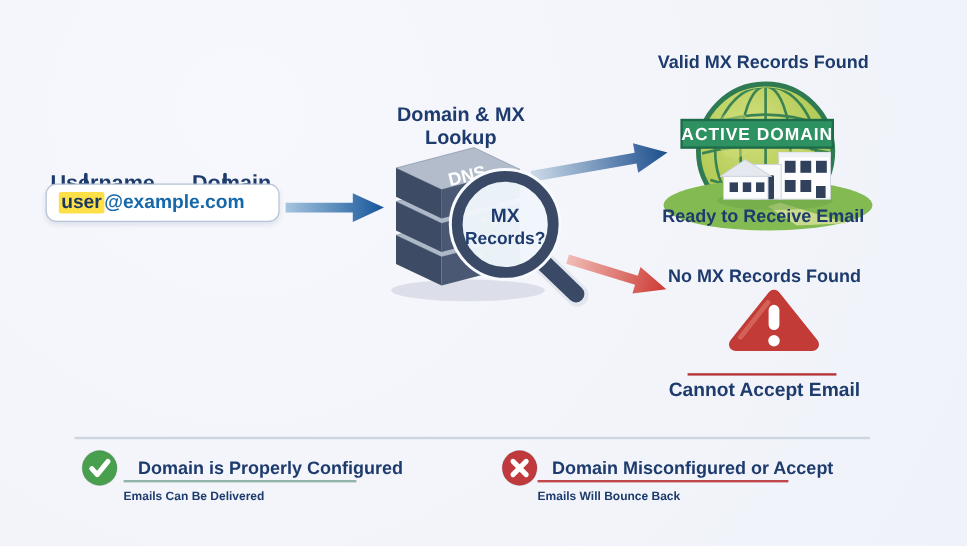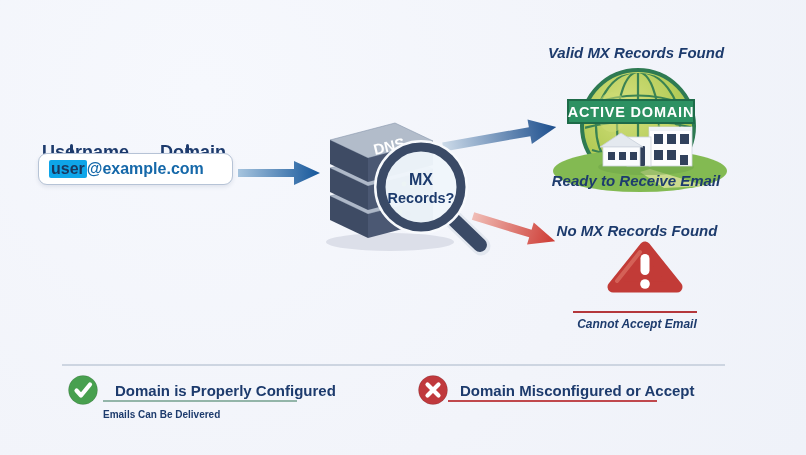--- a/index.html
+++ b/index.html
@@ -4,35 +4,35 @@
 <style>
   html,body{margin:0;padding:0;background:#e9ecf4;}
   #stage{
     position:relative;width:806px;height:455px;overflow:hidden;
     background:radial-gradient(circle at 25% 20%, #f6f8fd 0%, #f2f4fa 60%, #eff2f9 100%);
     font-family:"Liberation Sans", sans-serif;
   }
   .abs{position:absolute;}
   .navy{color:#1d3b6d;}
   .b{font-weight:bold;}
-  .ctr{text-align:center;font-style:italic;}
+  .ctr{text-align:center;}
   
   .field-label{font-size:18px;margin-top:14px;}
   .tick{width:3px;height:15px;background:#1d3b6d;border-radius:2px;}
   .email-box{
     width:195px;height:32px;background:#ffffff;border:1.5px solid #b6c3d6;
     border-radius:9px;box-shadow:0 2px 4px rgba(30,50,90,0.10);
     display:flex;align-items:center;padding-left:10px;box-sizing:border-box;
   }
-  .email-box .local{font-size:16px;font-weight:bold;color:#19375f;background:#0ea5e9;padding:0 2px;border-radius:2px;}
+  .email-box .local{font-size:16px;font-weight:bold;color:#19375f;background:#fde047;padding:0 2px;border-radius:2px;}
   .email-box .domain{font-size:16px;font-weight:bold;color:#1568a9;text-align:center;}
   
   .lookup-title{font-size:16.5px;}
   .section-title{font-size:15px;}
-  .caption{font-size:12px;}
+  .caption{font-size:16px;}
   .invalid-status{font-size:17.5px;color:#b4373b;letter-spacing:0.3px;}
   .line{height:2px;}
   
   .legend-title{font-size:15px;margin-left:12px;}
   .legend-caption{font-size:10px;}
 </style>
 </head>
 <body>
 
 <div id="stage">
@@ -155,20 +155,21 @@
   <div class="abs navy b field-label" style="left:42px;top:128px">Username</div>
   <div class="abs navy b field-label" style="left:160px;top:128px">Domain</div>
   <div class="abs tick" style="left:70px;top:144px"></div>
   <div class="abs tick" style="left:186px;top:144px"></div>
 
   <div class="abs email-box" style="left:38px;top:153px">
     <span class="local">user</span>
       <span class="domain">@example.com</span>
   </div>
 
+  <div class="abs navy b ctr lookup-title" style="left:304px;top:87px;width:160px">Domain &amp; MX Lookup</div>
 
   <div class="abs navy b ctr section-title" style="left:536px;top:44px;width:200px">Valid MX Records Found</div>
   <div class="abs navy b ctr section-title" style="left:536px;top:172px;width:200px">Ready to Receive Email</div>
 
   <div class="abs navy b ctr section-title" style="left:537px;top:222px;width:200px">No MX Records Found</div>
   <div class="abs line" style="left:573px;top:311px;width:124px;background:#b4373b"></div>
   <div class="abs navy b ctr caption" style="left:537px;top:317px;width:200px">Cannot Accept Email</div>
 
   <div class="abs line" style="left:62px;top:364px;width:663px;background:#cdd5e1"></div>
 
@@ -179,14 +180,15 @@
   <div class="abs navy b legend-title" style="left:103px;top:382px">Domain is Properly Configured</div>
   <div class="abs" style="left:103px;top:400px;width:194px;height:1.5px;background:#93b5a9"></div>
   <div class="abs navy b legend-caption" style="left:103px;top:409px">Emails Can Be Delivered</div>
 
   <svg class="abs" style="left:417px;top:374px" width="32" height="32" viewBox="0 0 32 32">
     <circle cx="16" cy="16" r="14.5" fill="#c0393d" stroke="rgba(0,0,0,0.12)" stroke-width="1"></circle>
     <path d="M 10.5 10.5 L 21.5 21.5 M 21.5 10.5 L 10.5 21.5" stroke="#ffffff" stroke-width="4.2" stroke-linecap="round"></path>
   </svg>
   <div class="abs navy b legend-title" style="left:448px;top:382px">Domain Misconfigured or Accept</div>
   <div class="abs" style="left:448px;top:400px;width:209px;height:1.5px;background:#c0484d"></div>
+  <div class="abs navy b legend-caption" style="left:448px;top:409px">Emails Will Bounce Back</div>
 
 </div>
 
 </body></html>

